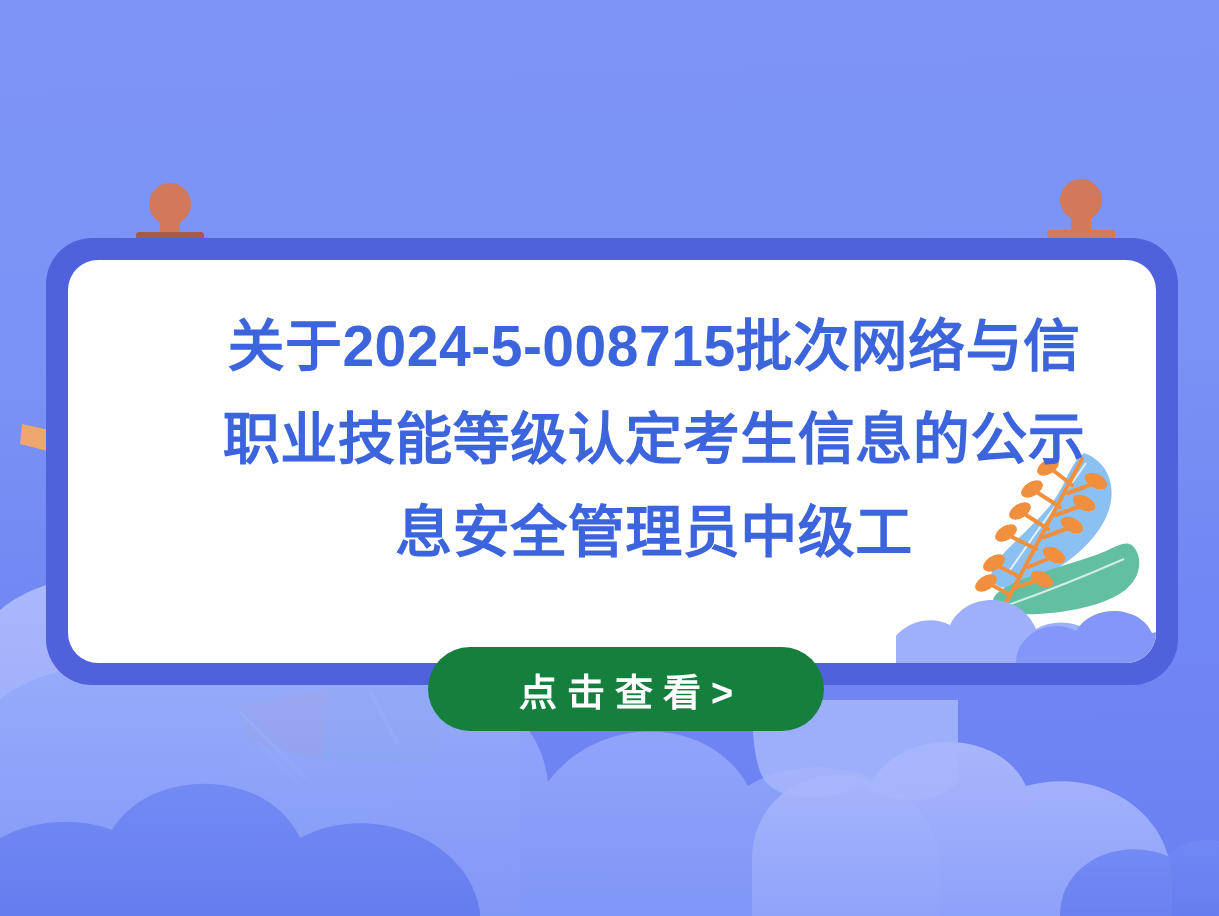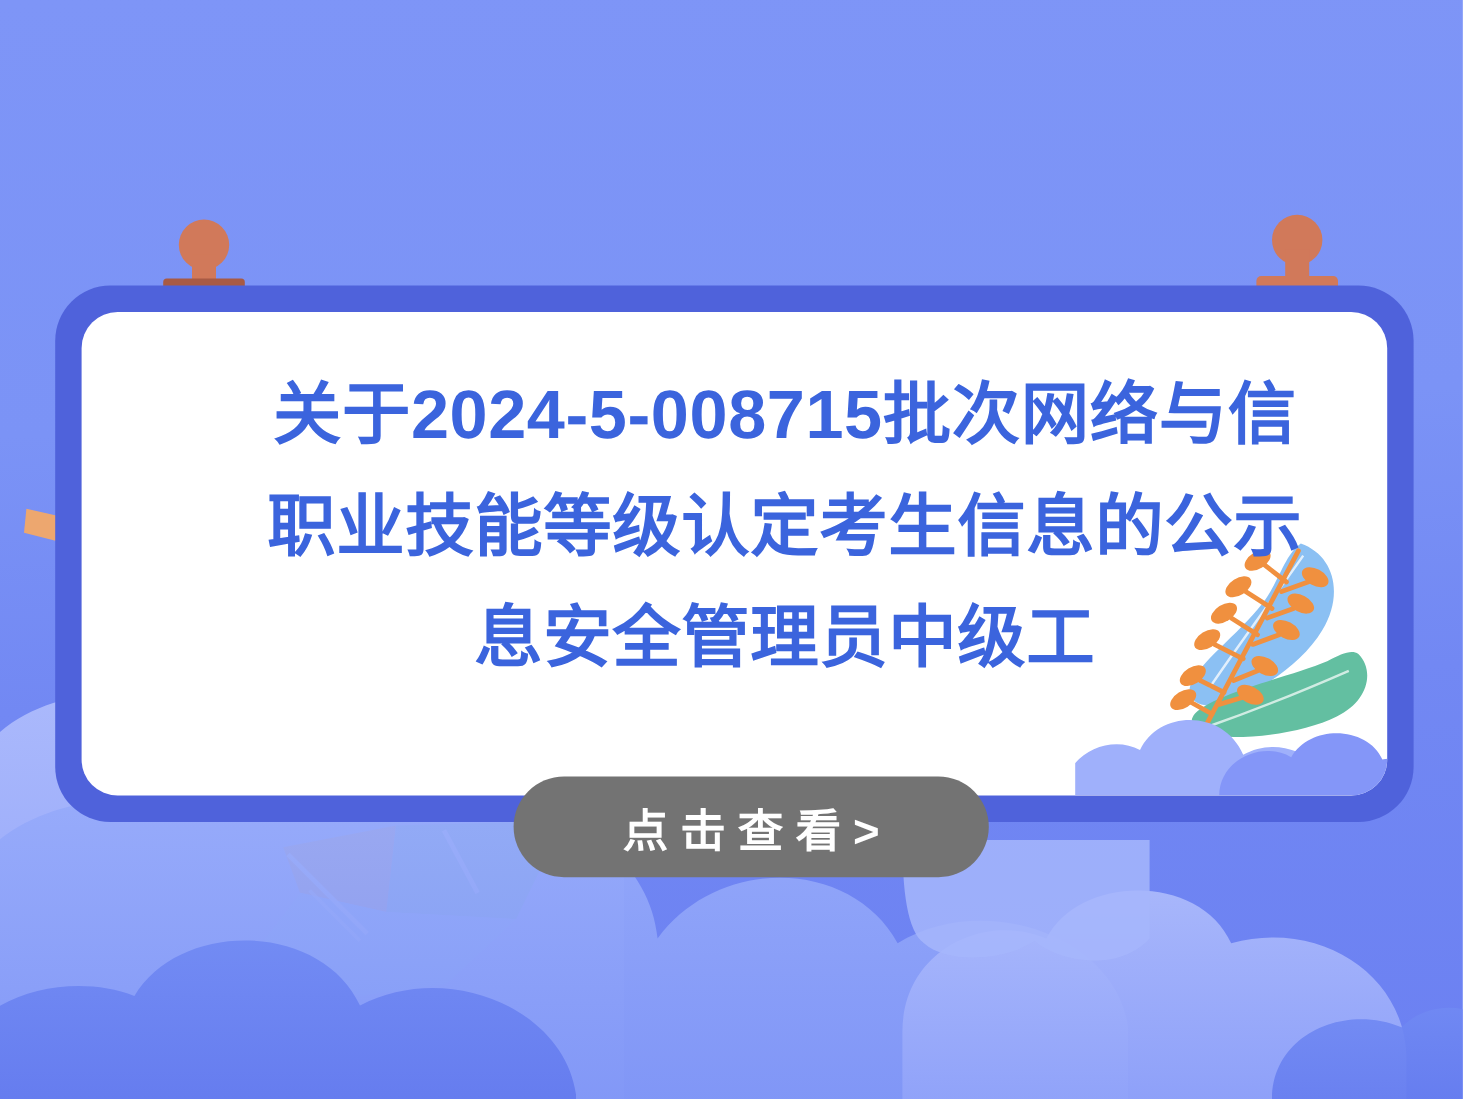--- a/index.html
+++ b/index.html
@@ -87,21 +87,21 @@
   }
   .headline .ln { display: block; }
 
   
   .cta {
     position: absolute;
     left: 428px;
     top: 647px;
     width: 396px;
     height: 84px;
-    background: #737373;
+    background: #15803d;
     border: none;
     border-radius: 42px;
     color: #ffffff;
     font-size: 38px;
     font-weight: 700;
     letter-spacing: 10px;
     text-indent: 10px;
     font-family: "Liberation Sans", "DejaVu Sans", sans-serif;
     cursor: pointer;
     z-index: 9;

